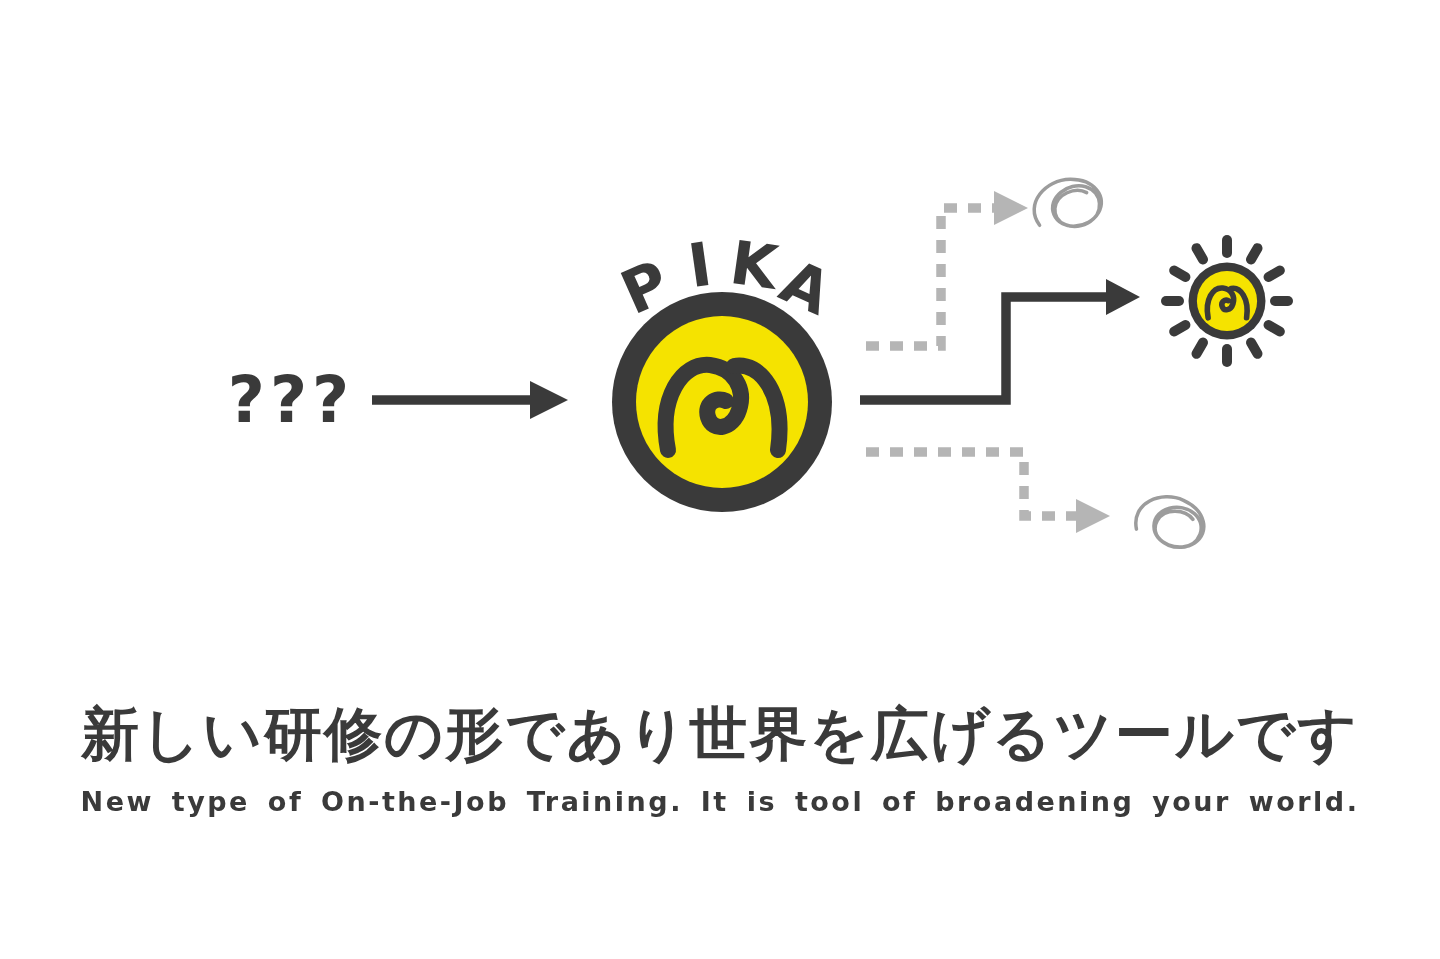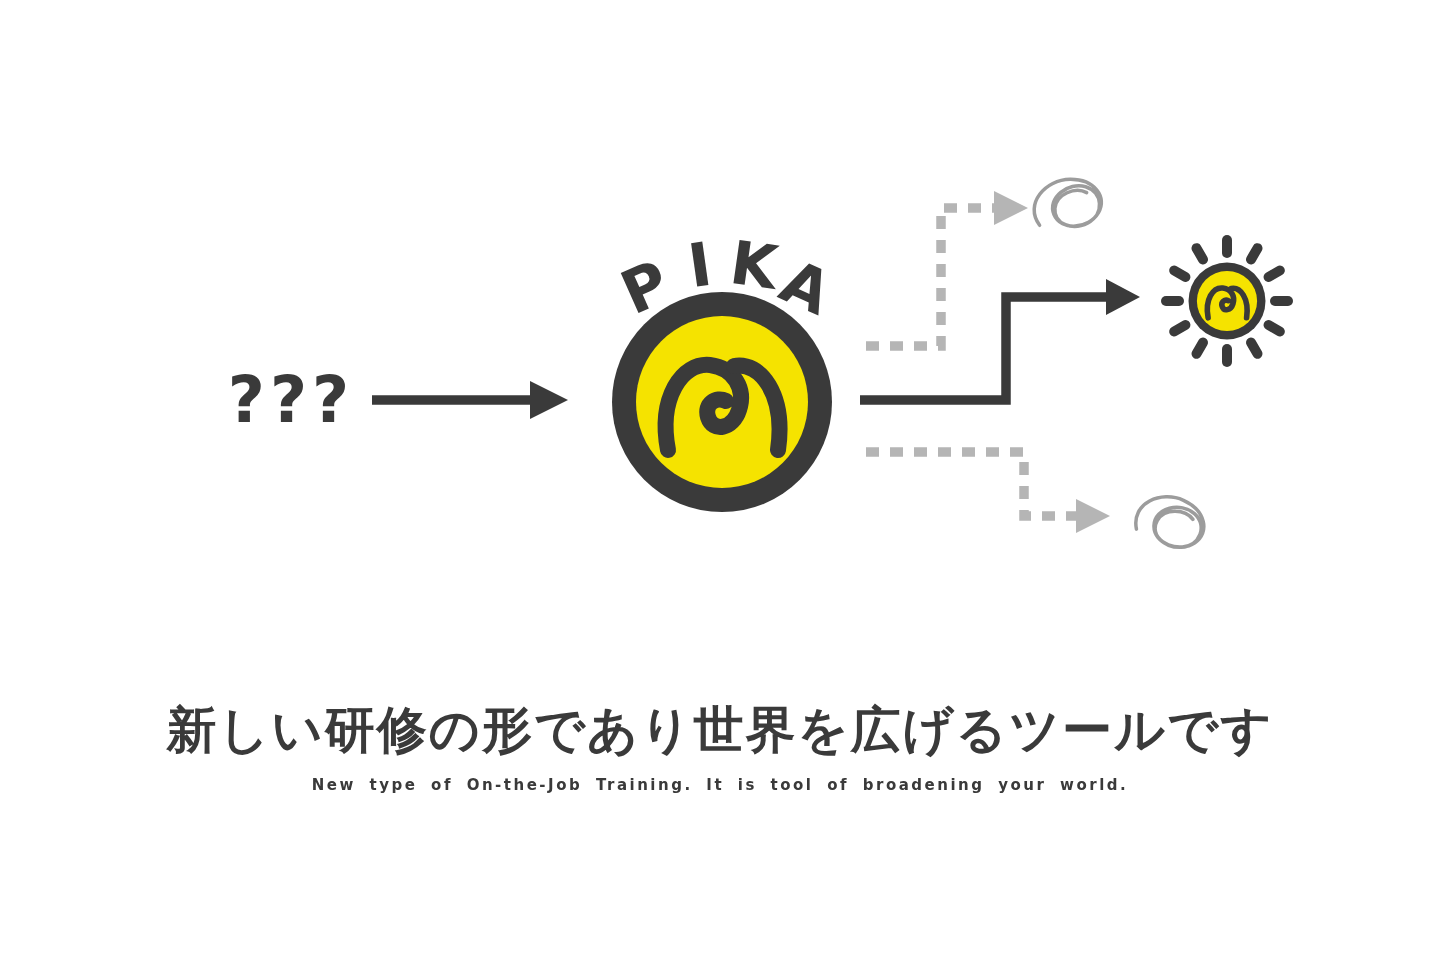--- a/index.html
+++ b/index.html
@@ -22,26 +22,26 @@
   .head-dark   { fill: var(--dark); stroke: none; }
   .head-gray   { fill: var(--gray); stroke: none; }
   .scribble    { fill: none; stroke: var(--scribble); stroke-width: 3.5; stroke-linecap: round; }
   .ray         { stroke: var(--dark); stroke-width: 10; stroke-linecap: round; }
   .qmarks      { fill: var(--dark); font-weight: bold; font-size: 64px; letter-spacing: 5px; }
   .pika-letter { fill: var(--dark); font-weight: bold; font-size: 60px; }
 
   
   .caption { position: absolute; left: 0; top: 700px; width: 1440px; text-align: center; }
   .headline {
-    font-size: 50px; font-weight: bold; color: var(--dark);
+    font-size: 58px; font-weight: bold; color: var(--dark);
     letter-spacing: 2px; line-height: 1.2; white-space: nowrap;
   }
   .subtitle {
     margin-top: 16px;
-    font-size: 15px; font-weight: bold; color: var(--dark);
+    font-size: 27px; font-weight: bold; color: var(--dark);
     letter-spacing: 2.5px; word-spacing: 6px; white-space: nowrap;
   }
 </style>
 </head>
 <body>
 
 <div class="canvas">
 
   <svg class="diagram-svg" width="1440" height="660" viewBox="0 0 1440 660">
 

